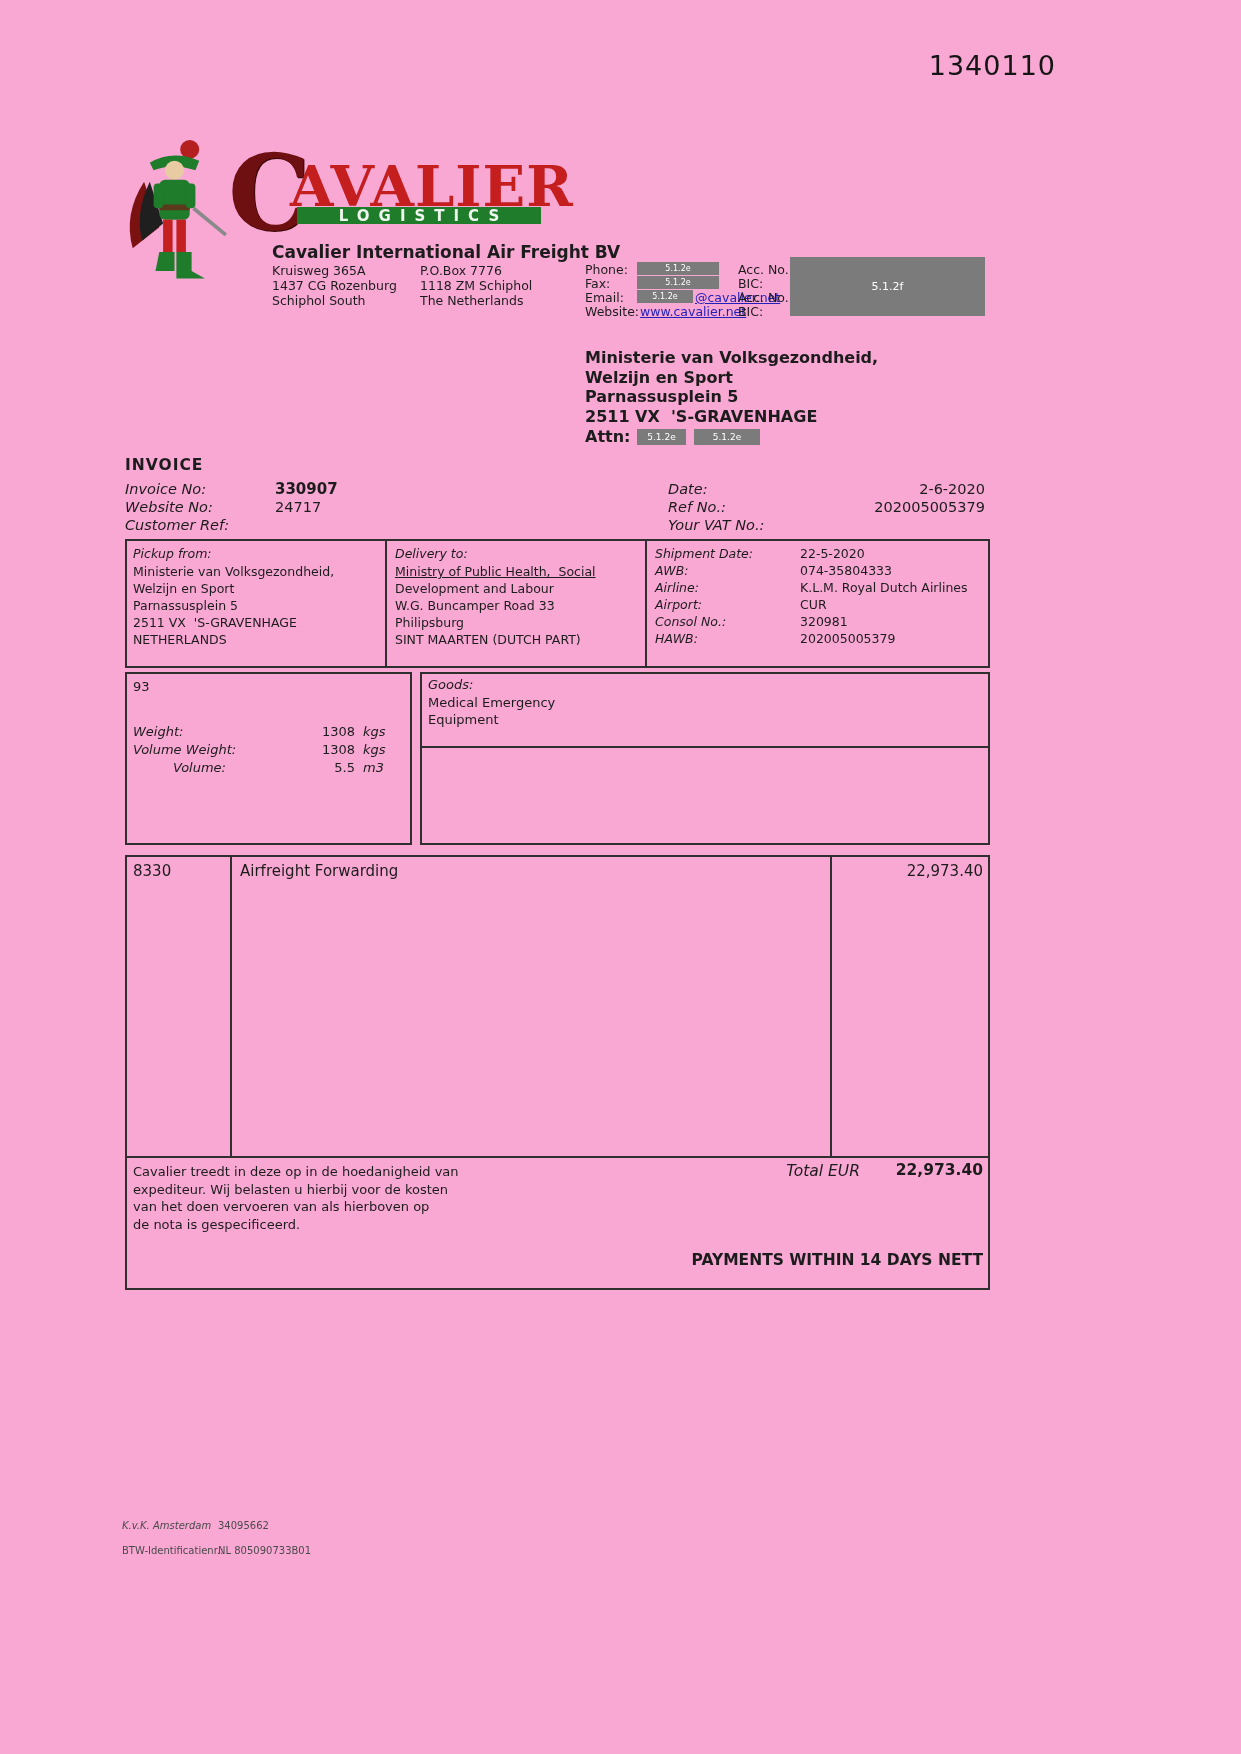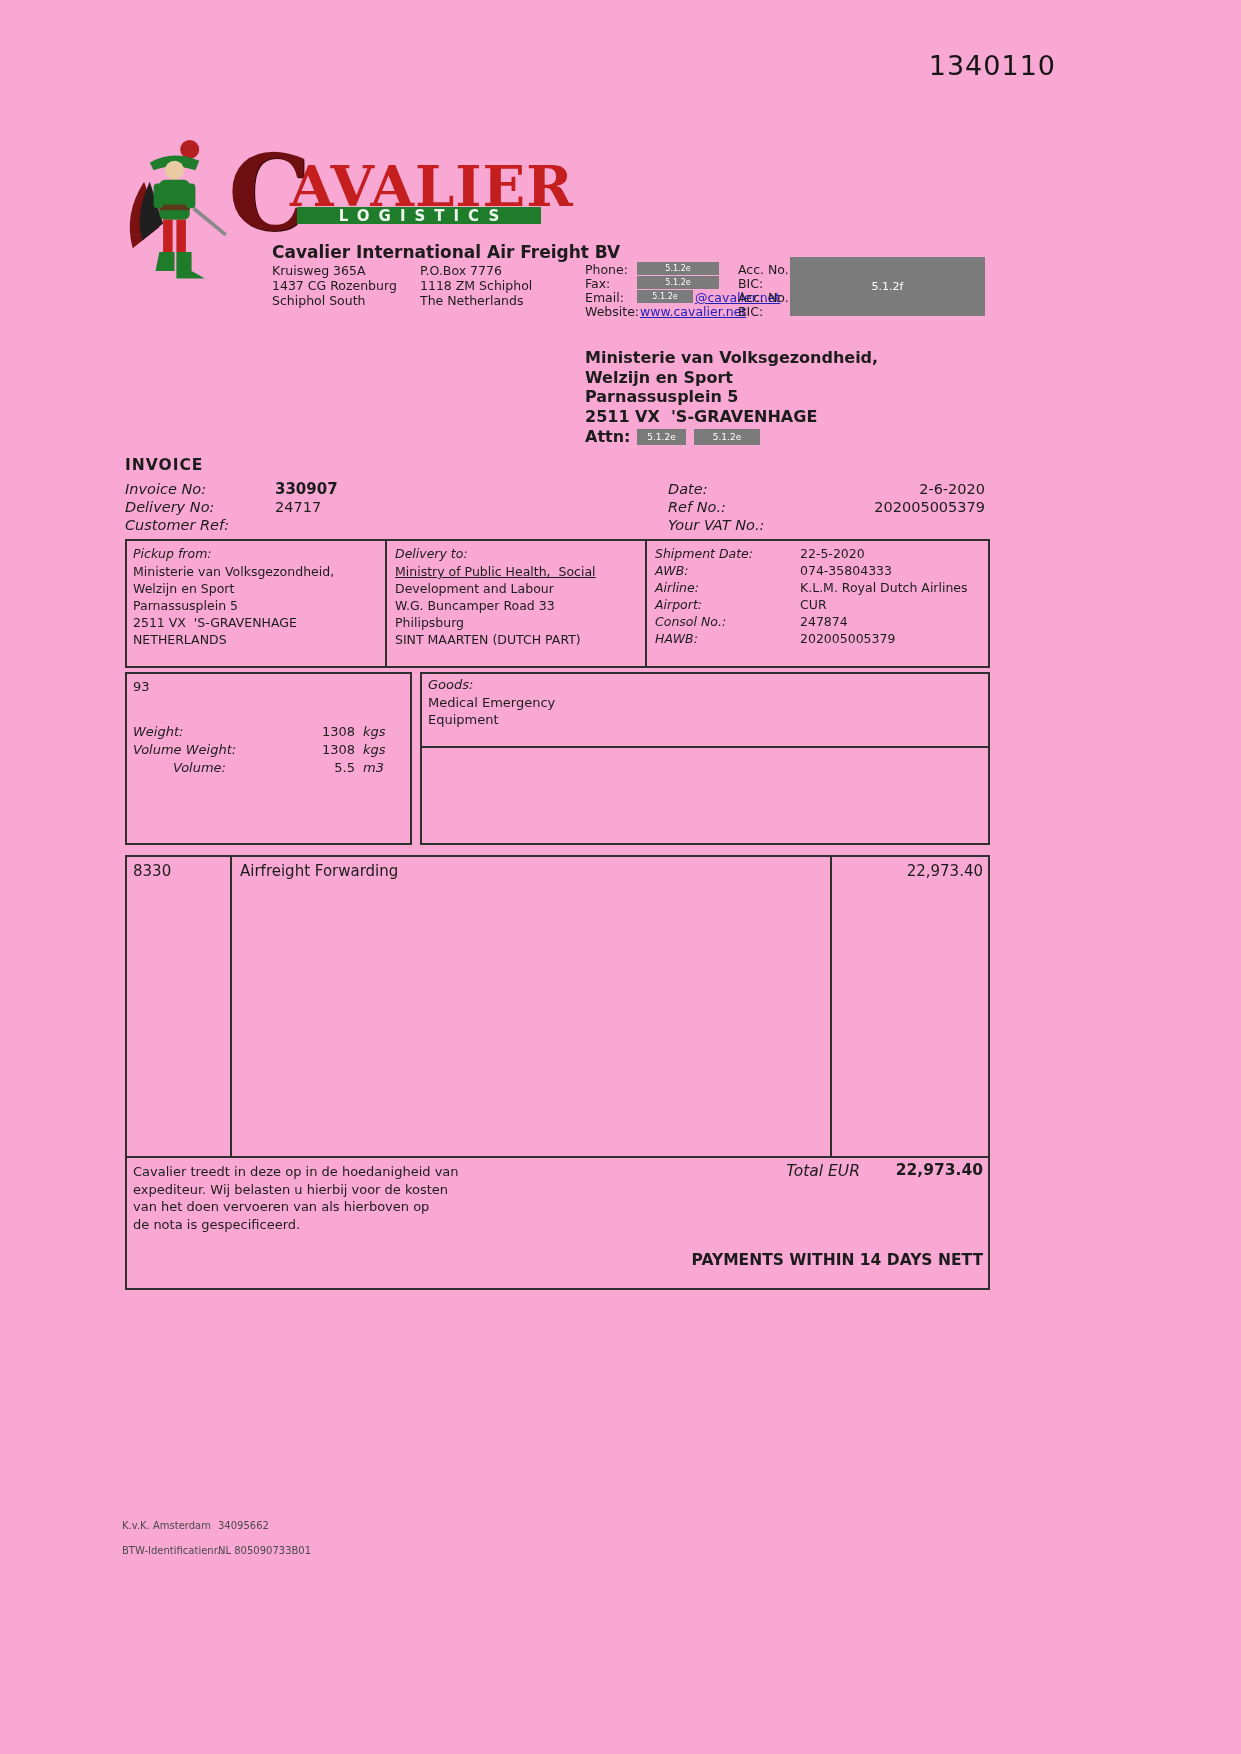--- a/index.html
+++ b/index.html
@@ -128,21 +128,21 @@
   <div class="redact" style="left:637px; top:429px; width:49px; height:16px; font-size:9px;" data-bind="recipient.attn_redaction_1">5.1.2e</div>
   <div class="redact" style="left:694px; top:429px; width:66px; height:16px; font-size:9px;" data-bind="recipient.attn_redaction_2">5.1.2e</div>
 
   <div class="invoice-title" data-bind="invoice.title">INVOICE</div>
 
   <div class="f-lbl" style="left:125px; top:481px;" data-bind="invoice.invoice_no_label">Invoice No:</div>
   <div class="f-val" style="left:275px; top:480px; font-weight:bold; font-size:15px;" data-bind="invoice.invoice_no">330907</div>
   <div class="f-lbl" style="left:668px; top:481px;" data-bind="invoice.date_label">Date:</div>
   <div class="f-val-r" style="top:481px;" data-bind="invoice.date">2-6-2020</div>
 
-  <div class="f-lbl" style="left:125px; top:499px;" data-bind="invoice.customer_no_label">Delivery No:</div>
+  <div class="f-lbl" style="left:125px; top:499px;" data-bind="invoice.customer_no_label">Website No:</div>
   <div class="f-val" style="left:275px; top:499px;" data-bind="invoice.customer_no">24717</div>
   <div class="f-lbl" style="left:668px; top:499px;" data-bind="invoice.ref_no_label">Ref No.:</div>
   <div class="f-val-r" style="top:499px;" data-bind="invoice.ref_no">202005005379</div>
 
   <div class="f-lbl" style="left:125px; top:517px;" data-bind="invoice.customer_ref_label">Customer Ref:</div>
   <div class="f-val" style="left:275px; top:517px;" data-bind="invoice.customer_ref"></div>
   <div class="f-lbl" style="left:668px; top:517px;" data-bind="invoice.vat_label">Your VAT No.:</div>
   <div class="f-val-r" style="top:517px;" data-bind="invoice.vat"></div>
 
   <div class="box" style="left:125px; top:539px; width:865px; height:129px;">
@@ -165,21 +165,21 @@
 
   <div class="d-lbl" style="top:546px;" data-bind="shipment.details.0.label">Shipment Date:</div>
   <div class="d-val" style="top:546px;" data-bind="shipment.details.0.value">22-5-2020</div>
   <div class="d-lbl" style="top:563px;" data-bind="shipment.details.1.label">AWB:</div>
   <div class="d-val" style="top:563px;" data-bind="shipment.details.1.value">074-35804333</div>
   <div class="d-lbl" style="top:580px;" data-bind="shipment.details.2.label">Airline:</div>
   <div class="d-val" style="top:580px;" data-bind="shipment.details.2.value">K.L.M. Royal Dutch Airlines</div>
   <div class="d-lbl" style="top:597px;" data-bind="shipment.details.3.label">Airport:</div>
   <div class="d-val" style="top:597px;" data-bind="shipment.details.3.value">CUR</div>
   <div class="d-lbl" style="top:614px;" data-bind="shipment.details.4.label">Consol No.:</div>
-  <div class="d-val" style="top:614px;" data-bind="shipment.details.4.value">247874</div>
+  <div class="d-val" style="top:614px;" data-bind="shipment.details.4.value">320981</div>
   <div class="d-lbl" style="top:631px;" data-bind="shipment.details.5.label">HAWB:</div>
   <div class="d-val" style="top:631px;" data-bind="shipment.details.5.value">202005005379</div>
 
   <div class="box" style="left:125px; top:672px; width:287px; height:173px;"></div>
   <div class="cell-txt" style="left:133px; top:678px; font-size:13px;" data-bind="cargo.pieces">93</div>
   <div class="w-lbl" style="top:724px;" data-bind="cargo.weight_label">Weight:</div>
   <div class="w-val" style="top:724px;" data-bind="cargo.weight_value">1308</div>
   <div class="w-unit" style="top:724px;" data-bind="cargo.weight_unit">kgs</div>
   <div class="w-lbl" style="top:742px;" data-bind="cargo.volume_weight_label">Volume Weight:</div>
   <div class="w-val" style="top:742px;" data-bind="cargo.volume_weight_value">1308</div>
@@ -204,18 +204,18 @@
 
   <div class="box" style="left:125px; top:1156px; width:865px; height:134px;"></div>
   <div class="disclaimer" data-bind="footer.disclaimer">Cavalier treedt in deze op in de hoedanigheid van
 expediteur. Wij belasten u hierbij voor de kosten
 van het doen vervoeren van als hierboven op
 de nota is gespecificeerd.</div>
   <div class="total-lbl" data-bind="footer.total_label">Total EUR</div>
   <div class="total-val" data-bind="footer.total_value">22,973.40</div>
   <div class="pay-terms" data-bind="footer.payment_terms">PAYMENTS WITHIN 14 DAYS NETT</div>
 
-  <div class="reg" style="left:122px; top:1520px;" data-bind="registration.kvk_label">K.v.K. Amsterdam</div>
+  <div class="reg" style="left:122px; top:1520px;font-style:italic;" data-bind="registration.kvk_label">K.v.K. Amsterdam</div>
   <div class="reg" style="left:218px; top:1520px;text-align:right;" data-bind="registration.kvk_value">34095662</div>
   <div class="reg" style="left:122px; top:1545px;" data-bind="registration.btw_label">BTW-Identificatienr.:</div>
   <div class="reg" style="left:218px; top:1545px;" data-bind="registration.btw_value">NL 805090733B01</div>
 
 </div>
 
 </body></html>

